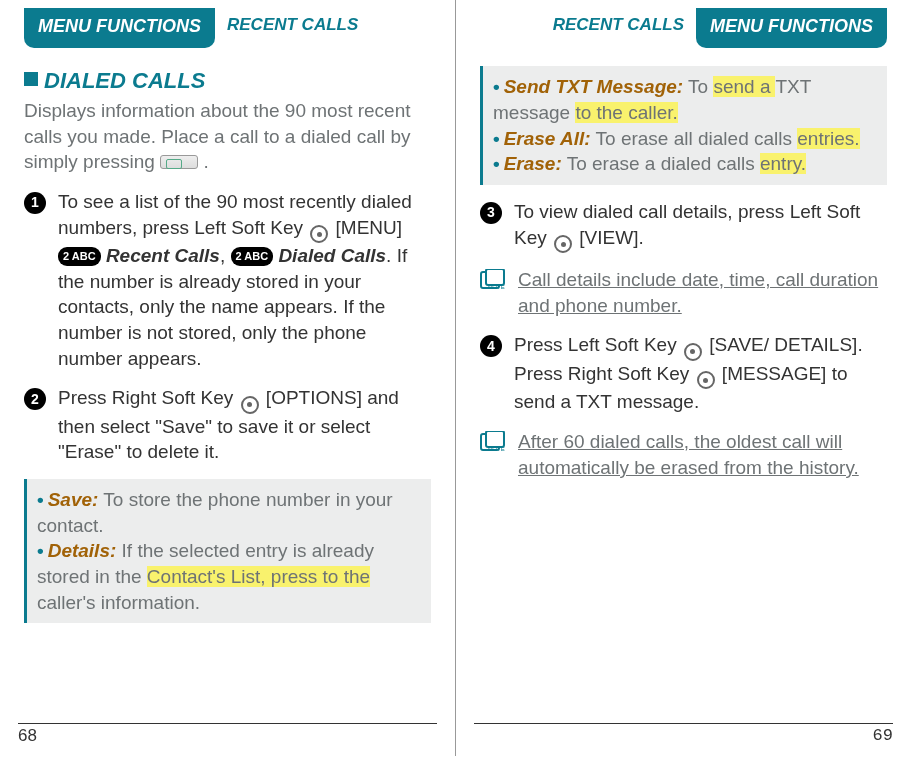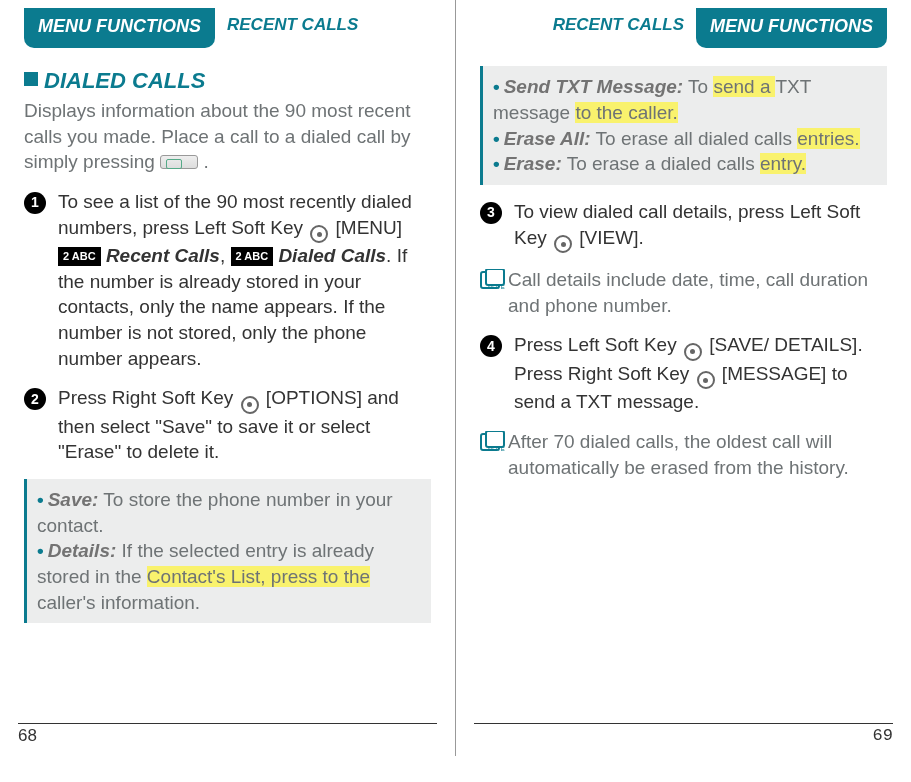--- a/index.html
+++ b/index.html
@@ -13,28 +13,28 @@
   .page.right .header{justify-content:flex-end;}
   .tab{background:var(--teal);color:#fff;font-weight:800;font-size:18px;padding:6px 14px 10px;border-radius:0 0 10px 10px;text-align:center;font-style:italic;}
   .sublabel{color:var(--teal);font-weight:800;font-size:17px;padding-top:6px;font-style:italic;}
   h2.section{color:var(--teal);font-size:22px;font-weight:800;margin:0 0 2px 0;font-style:italic;}
   h2.section .sq{display:inline-block;width:14px;height:14px;background:var(--teal);margin-right:6px;vertical-align:2px;}
   .intro{color:var(--gray);margin:0 0 14px 0;}
   .send-key{display:inline-block;width:38px;height:14px;border:1px solid #999;border-radius:3px;background:linear-gradient(#eee,#ddd);vertical-align:-1px;position:relative;}
   .send-key:after{content:"";position:absolute;left:5px;top:3px;width:14px;height:8px;border:1px solid #5a8;border-radius:2px;}
   .step{display:flex;gap:12px;margin:0 0 14px 0;}
   .circ{flex:0 0 22px;width:22px;height:22px;border-radius:50%;background:#000;color:#fff;font-size:14px;font-weight:700;display:flex;align-items:center;justify-content:center;margin-top:3px;}
-  .key2{display:inline-block;background:#000;color:#fff;font-size:11px;font-weight:700;padding:2px 5px;border-radius:0;vertical-align:2px;}
+  .key2{display:inline-block;background:#000;color:#fff;font-size:11px;font-weight:700;padding:2px 5px;border-radius:9px;vertical-align:2px;}
   .step-body{flex:1;}
   .b{font-weight:800;font-style:italic;}
   .infobox{background:#eceded;border-left:3px solid var(--teal);padding:8px 10px;margin:0 0 14px 0;color:var(--gray);}
   .infobox .bt{color:var(--teal);font-weight:700;margin-right:4px;}
-  .infobox .term{font-weight:800;color:#737373;font-style:italic;}
+  .infobox .term{font-weight:800;color:#a16207;font-style:italic;}
   .hl{background:var(--hl);text-align:right;}
-  .note{display:flex;color:var(--gray);margin:0 0 14px 0;}
+  .note{display:flex;gap:10px;color:var(--gray);margin:0 0 14px 0;text-decoration:underline;}
   .note-icon{flex:0 0 28px;margin-top:2px;}
   .note-icon svg{display:block;}
   .footerline{position:absolute;bottom:32px;left:18px;right:18px;border-top:1px solid #333;}
   .pnum{position:absolute;bottom:8px;font-size:17px;text-align:right;}
   .page.left .pnum{left:18px;}
   .page.right .pnum{right:18px;font-family:Liberation Mono, monospace;}
   .softkey{display:inline-flex;align-items:center;justify-content:center;width:18px;height:18px;border:2px solid #666;border-radius:50%;vertical-align:-3px;margin:0 2px;}
   .softkey:after{content:"";width:5px;height:5px;background:#666;border-radius:50%;}
 </style>
 </head>
@@ -118,20 +118,20 @@
     </div>
 
     <div class="note">
       <div class="note-icon">
         <svg width="26" height="22" viewBox="0 0 26 22">
             <rect x="1" y="3" width="18" height="16" rx="2" fill="none" stroke="#0b7b8f" stroke-width="2"></rect>
             <rect x="6" y="0" width="18" height="16" rx="2" fill="#fff" stroke="#0b7b8f" stroke-width="2"></rect>
             <text x="8" y="20" font-size="6" fill="#0b7b8f">NOTE</text>
           </svg>
       </div>
-      <div>After 70 dialed calls, the oldest call will automatically be erased from the history.</div>
+      <div>After 60 dialed calls, the oldest call will automatically be erased from the history.</div>
     </div>
 
     <div class="footerline"></div>
     <div class="pnum">69</div>
   </div>
 
 </div>
 
 </body></html>

